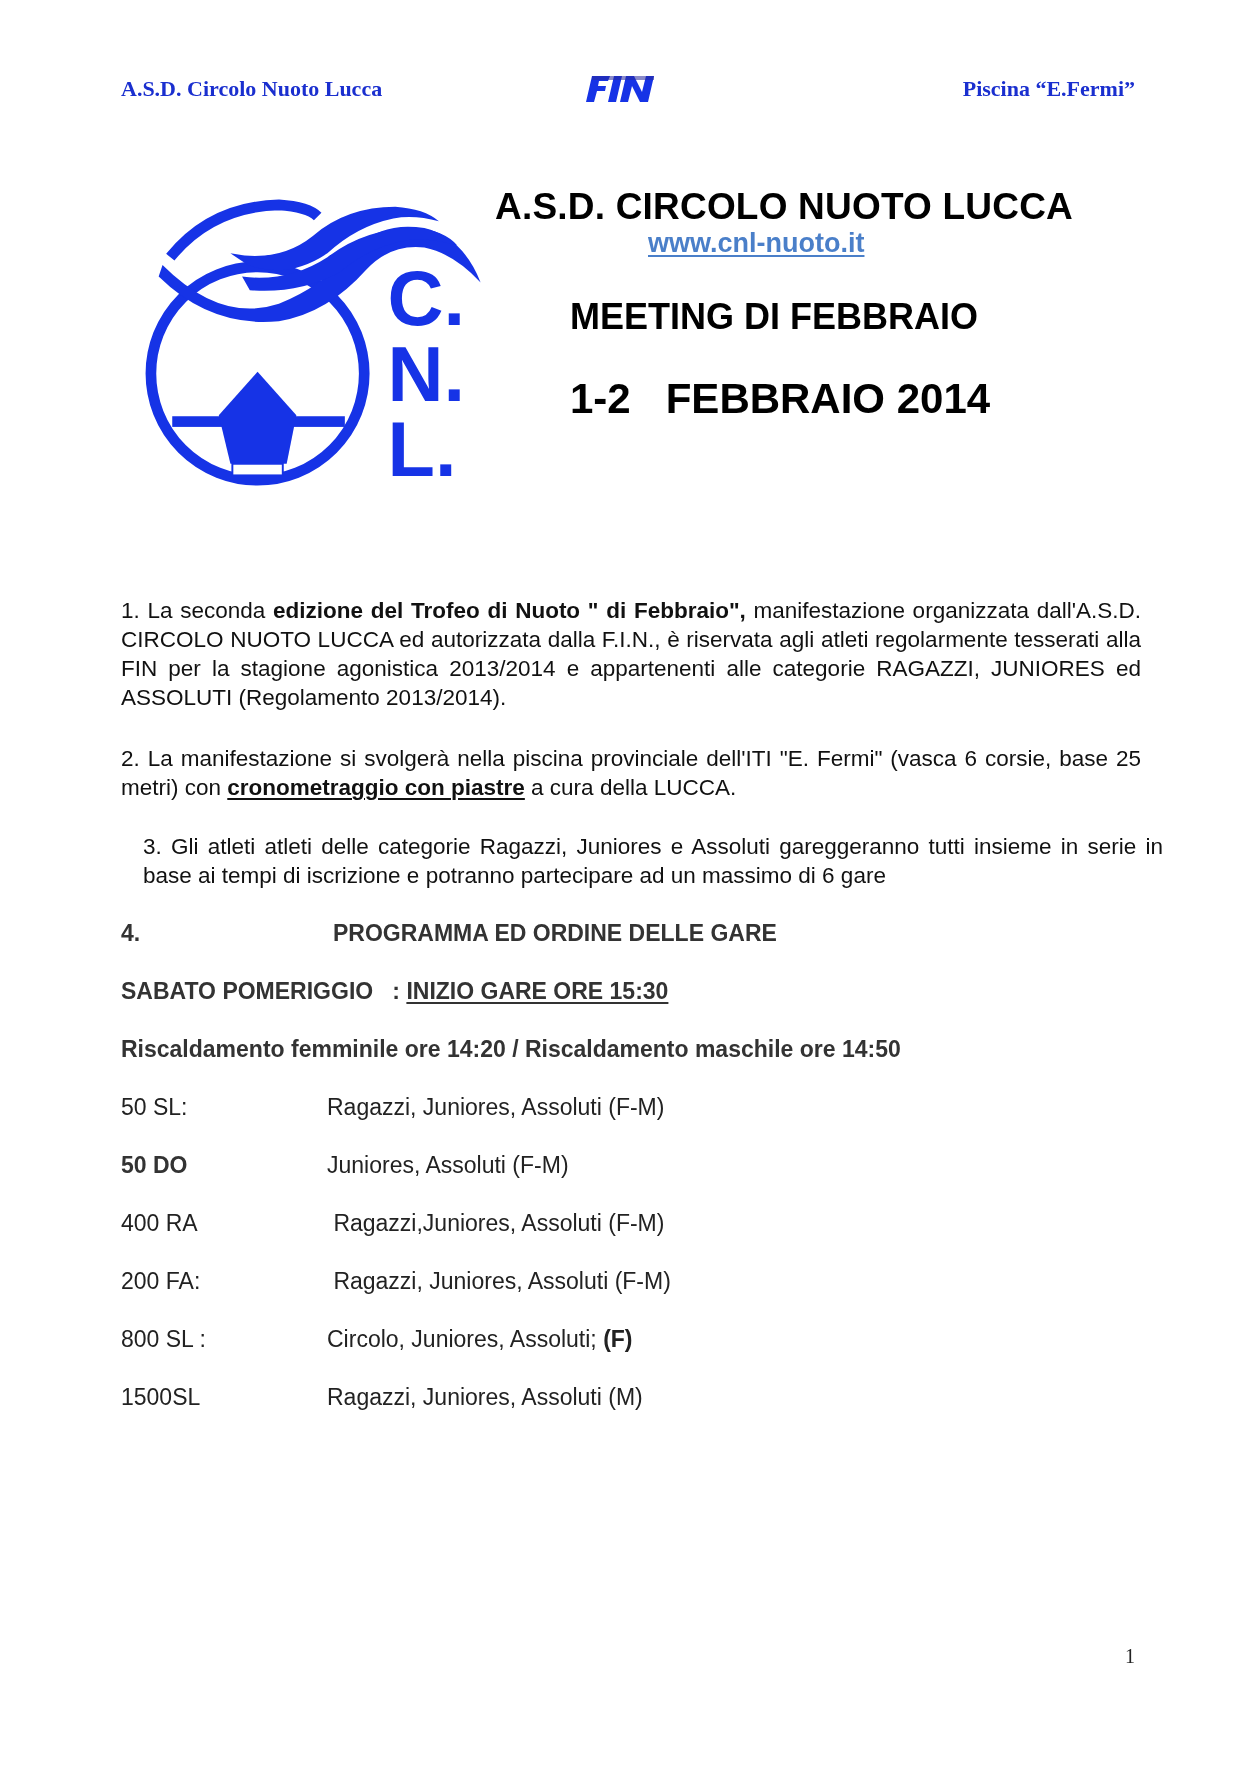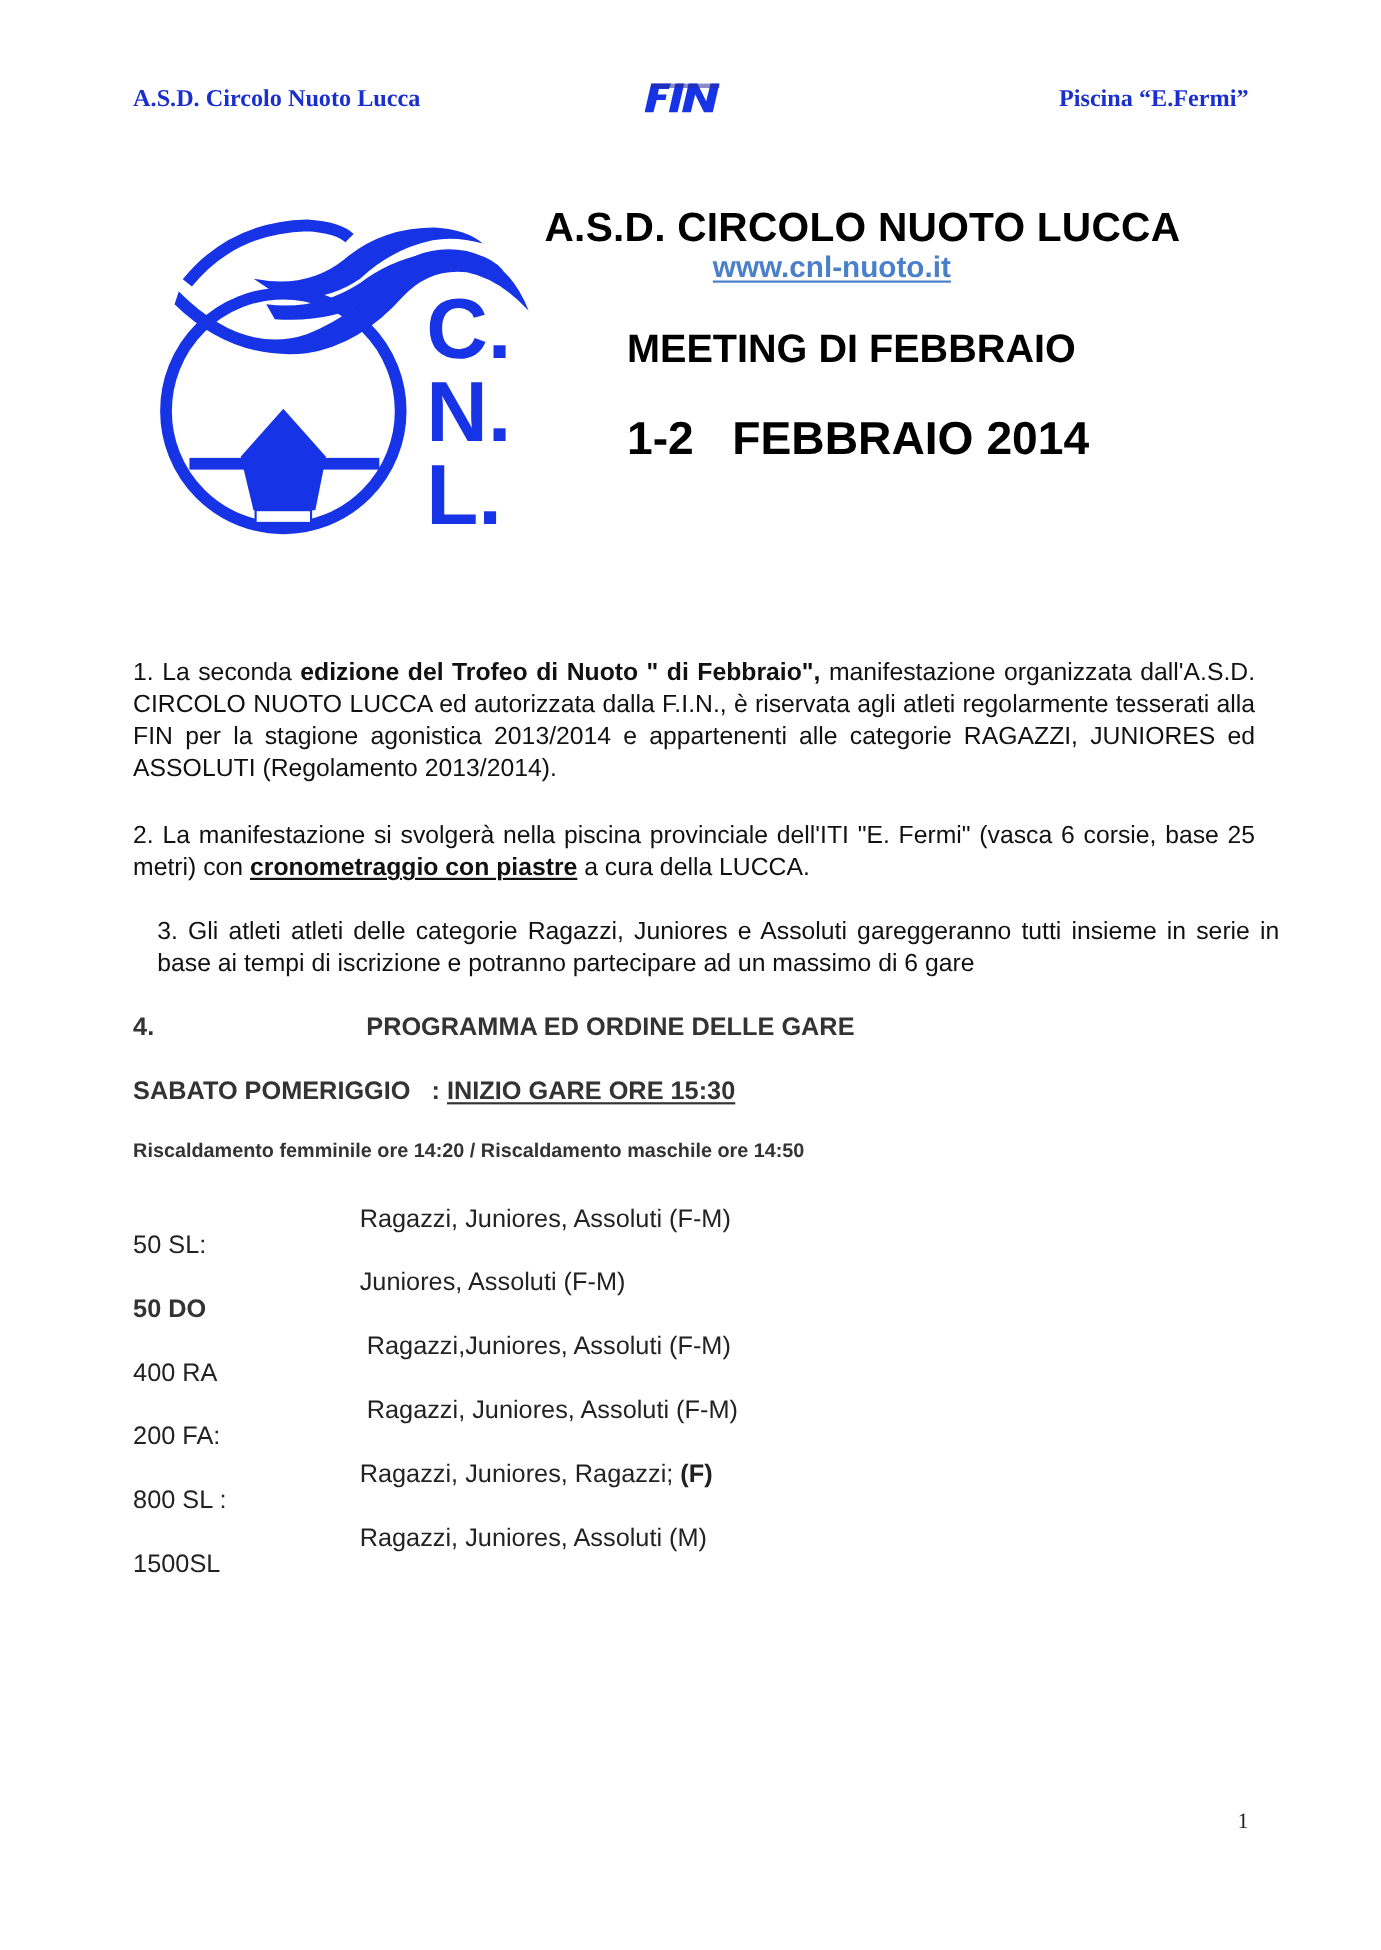--- a/index.html
+++ b/index.html
@@ -24,25 +24,25 @@
   .para { text-align: justify; }
   .p1 { top: 596px; }
   .p2 { top: 744px; }
   .p3 { top: 832px; margin-left: 22px; }
   .b { font-weight: bold; }
   .u { text-decoration: underline; text-decoration-thickness: 2px; text-underline-offset: 3px; }
 
   .sec4 { position: absolute; left: 121px; top: 920px; font-size: 23px; font-weight: bold; color: #333; }
   .sec4 .h { position: absolute; left: 212px; top: 0; white-space: nowrap; }
   .sabato { position: absolute; left: 121px; top: 978px; font-size: 23px; font-weight: bold; color: #333; white-space: nowrap; }
-  .risc { position: absolute; left: 121px; top: 1036px; font-size: 18px; font-weight: bold; color: #333; white-space: nowrap; }
+  .risc { position: absolute; left: 121px; top: 1036px; font-size: 23px; font-weight: bold; color: #333; white-space: nowrap; }
 
   .races { position: absolute; left: 121px; top: 1094px; }
   .race-row { position: relative; height: 58px; font-size: 23px; color: #222; white-space: nowrap; }
-  .race-row .ev { position: absolute; left: 0; top: 0; margin-top: 24px; }
+  .race-row .ev { position: absolute; left: 0; top: 0; }
   .race-row .cat { position: absolute; left: 206px; top: 0; }
   .race-row.bold-ev .ev { font-weight: bold; color: #333; }
 
   .page-num { position: absolute; left: 1125px; top: 1645px; font-size: 20px; color: #222; }
 </style>
 </head>
 <body>
 
 <div class="hdr hdr-left serif">A.S.D. Circolo Nuoto Lucca</div>
 <svg class="fin-logo" viewBox="0 0 80 30">
@@ -115,21 +115,21 @@
   <div class="race-row">
     <span class="ev">400 RA</span>
     <span class="cat" style="white-space: pre;"><span> Ragazzi,Juniores, Assoluti (F-M)</span></span>
   </div>
   <div class="race-row">
     <span class="ev">200 FA:</span>
     <span class="cat" style="white-space: pre;"><span> Ragazzi, Juniores, Assoluti (F-M)</span></span>
   </div>
   <div class="race-row">
     <span class="ev">800 SL :</span>
-    <span class="cat" style="white-space: pre;"><span>Ragazzi, Juniores, Ragazzi; </span><span class="b">(F)</span></span>
+    <span class="cat" style="white-space: pre;"><span>Circolo, Juniores, Assoluti; </span><span class="b">(F)</span></span>
   </div>
   <div class="race-row">
     <span class="ev">1500SL</span>
     <span class="cat"><span>Ragazzi, Juniores, Assoluti (M)</span></span>
   </div>
 </div>
 
 <div class="page-num serif">1</div>
 
 </body></html>

